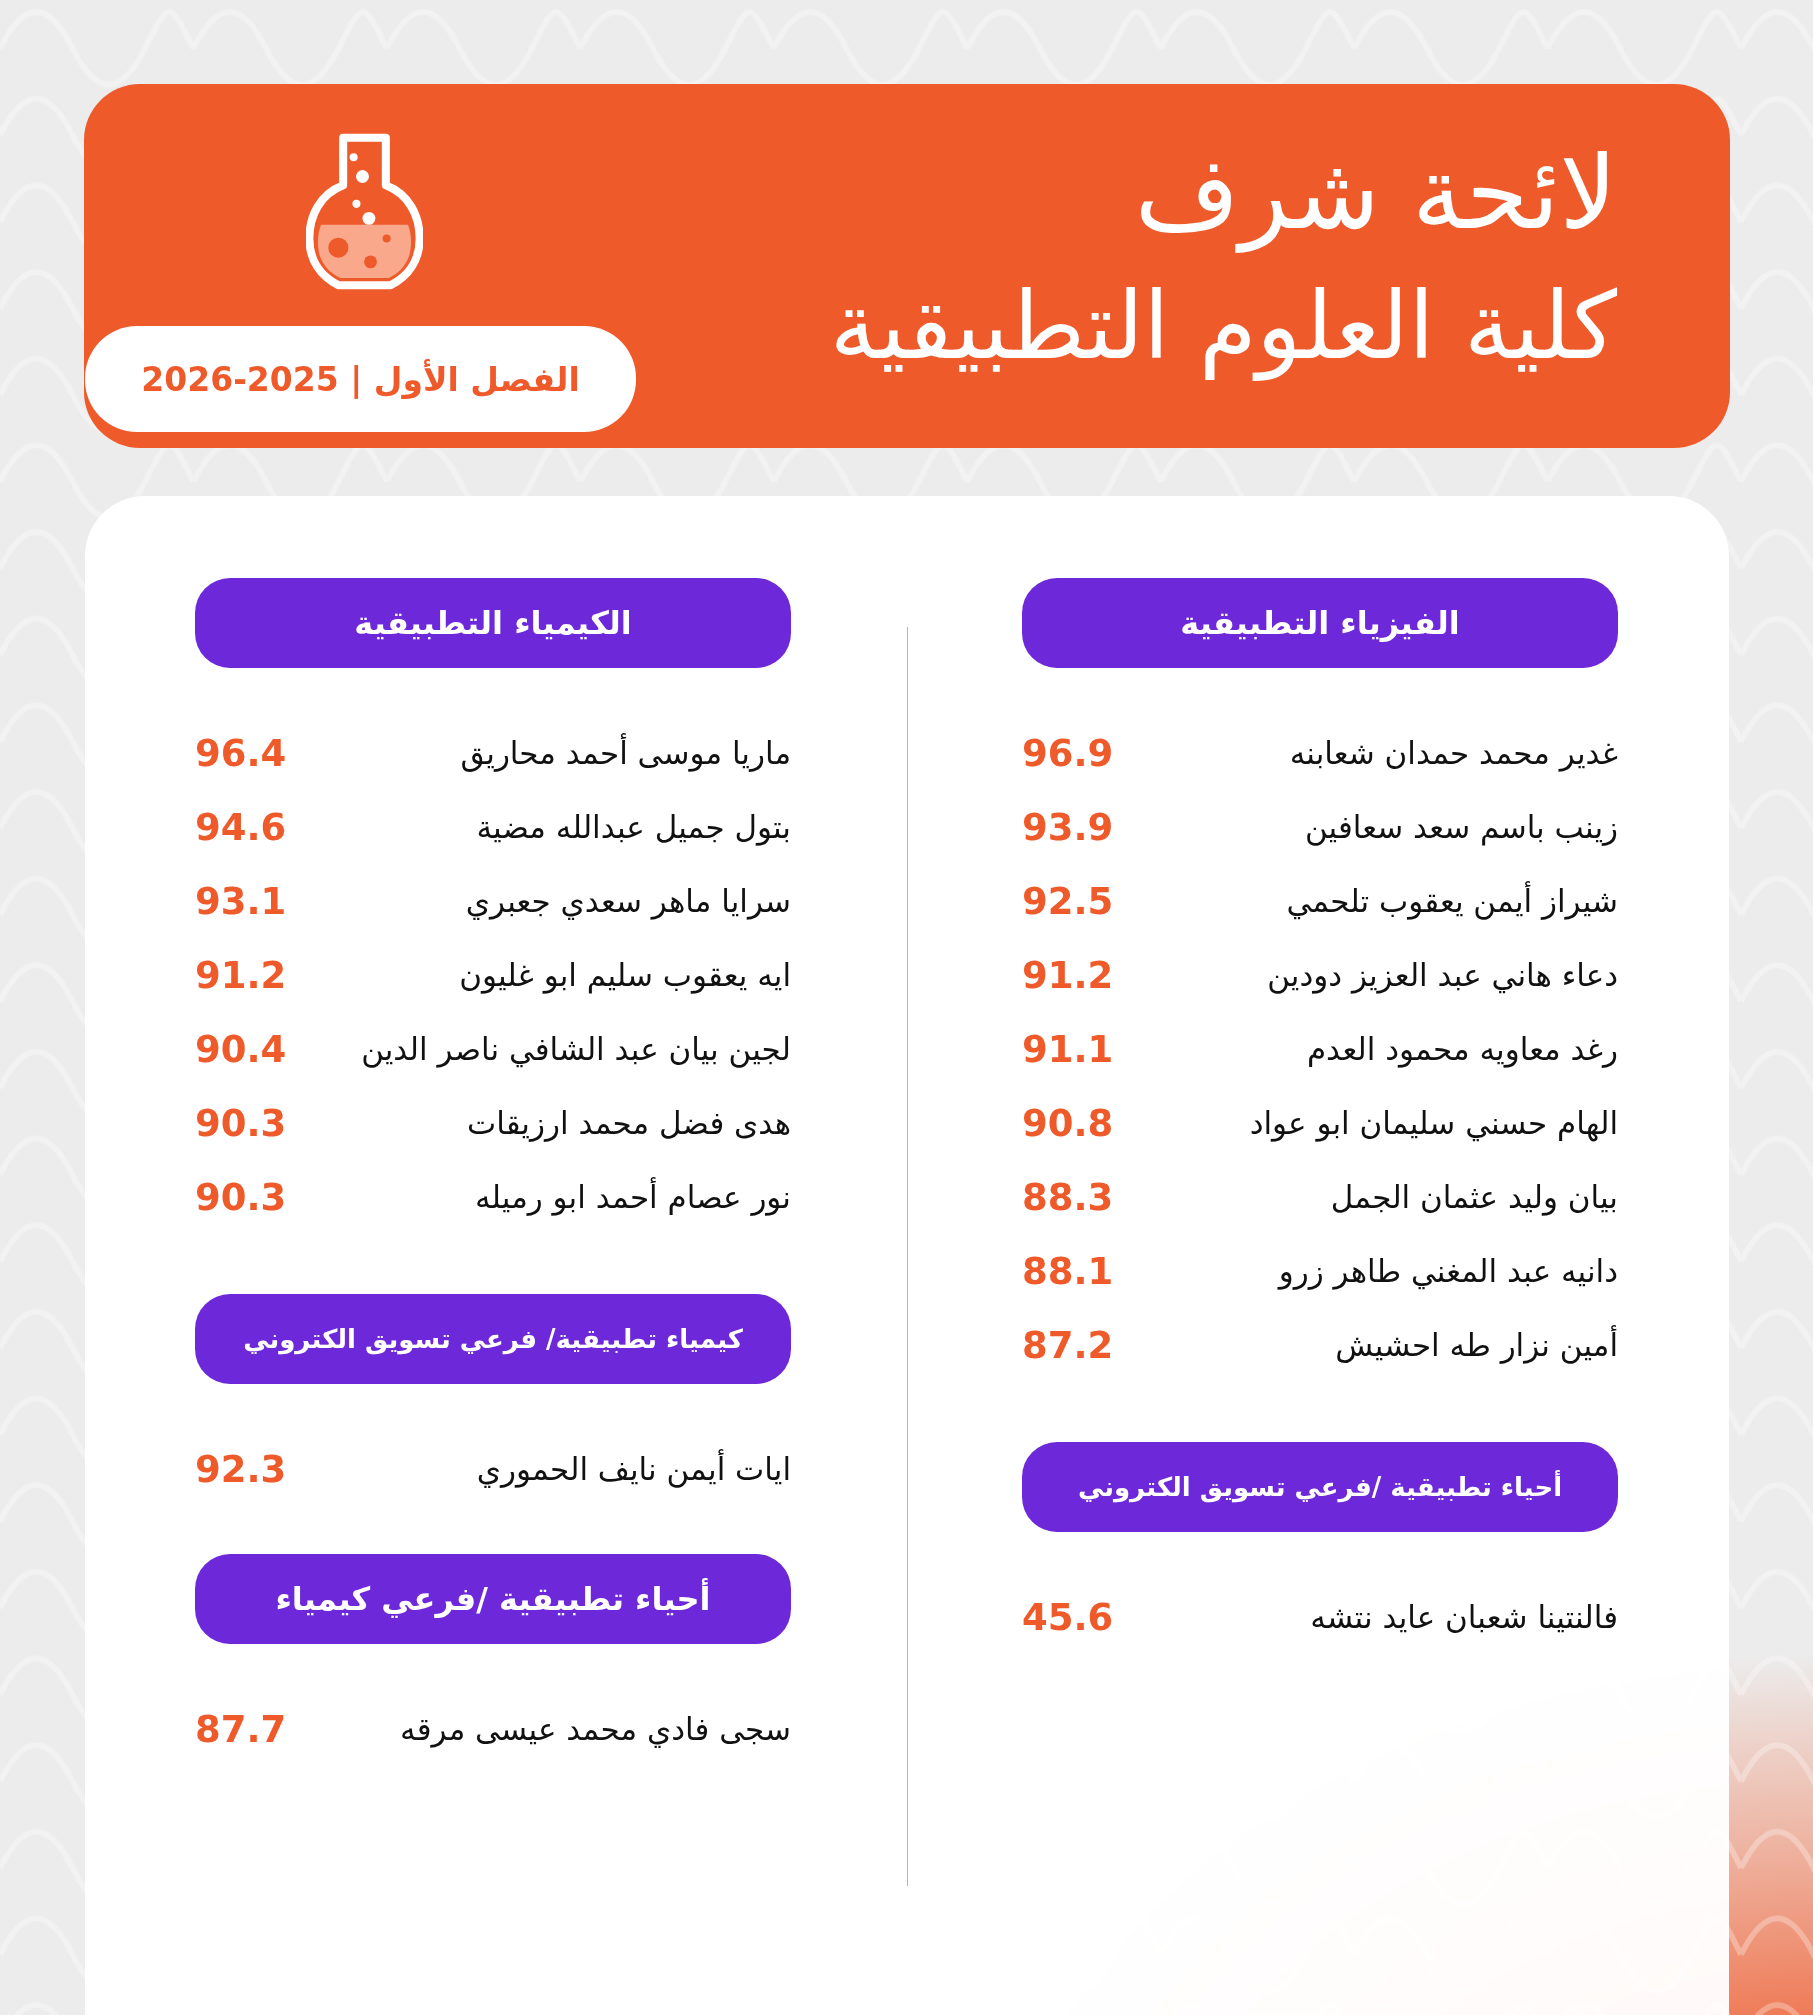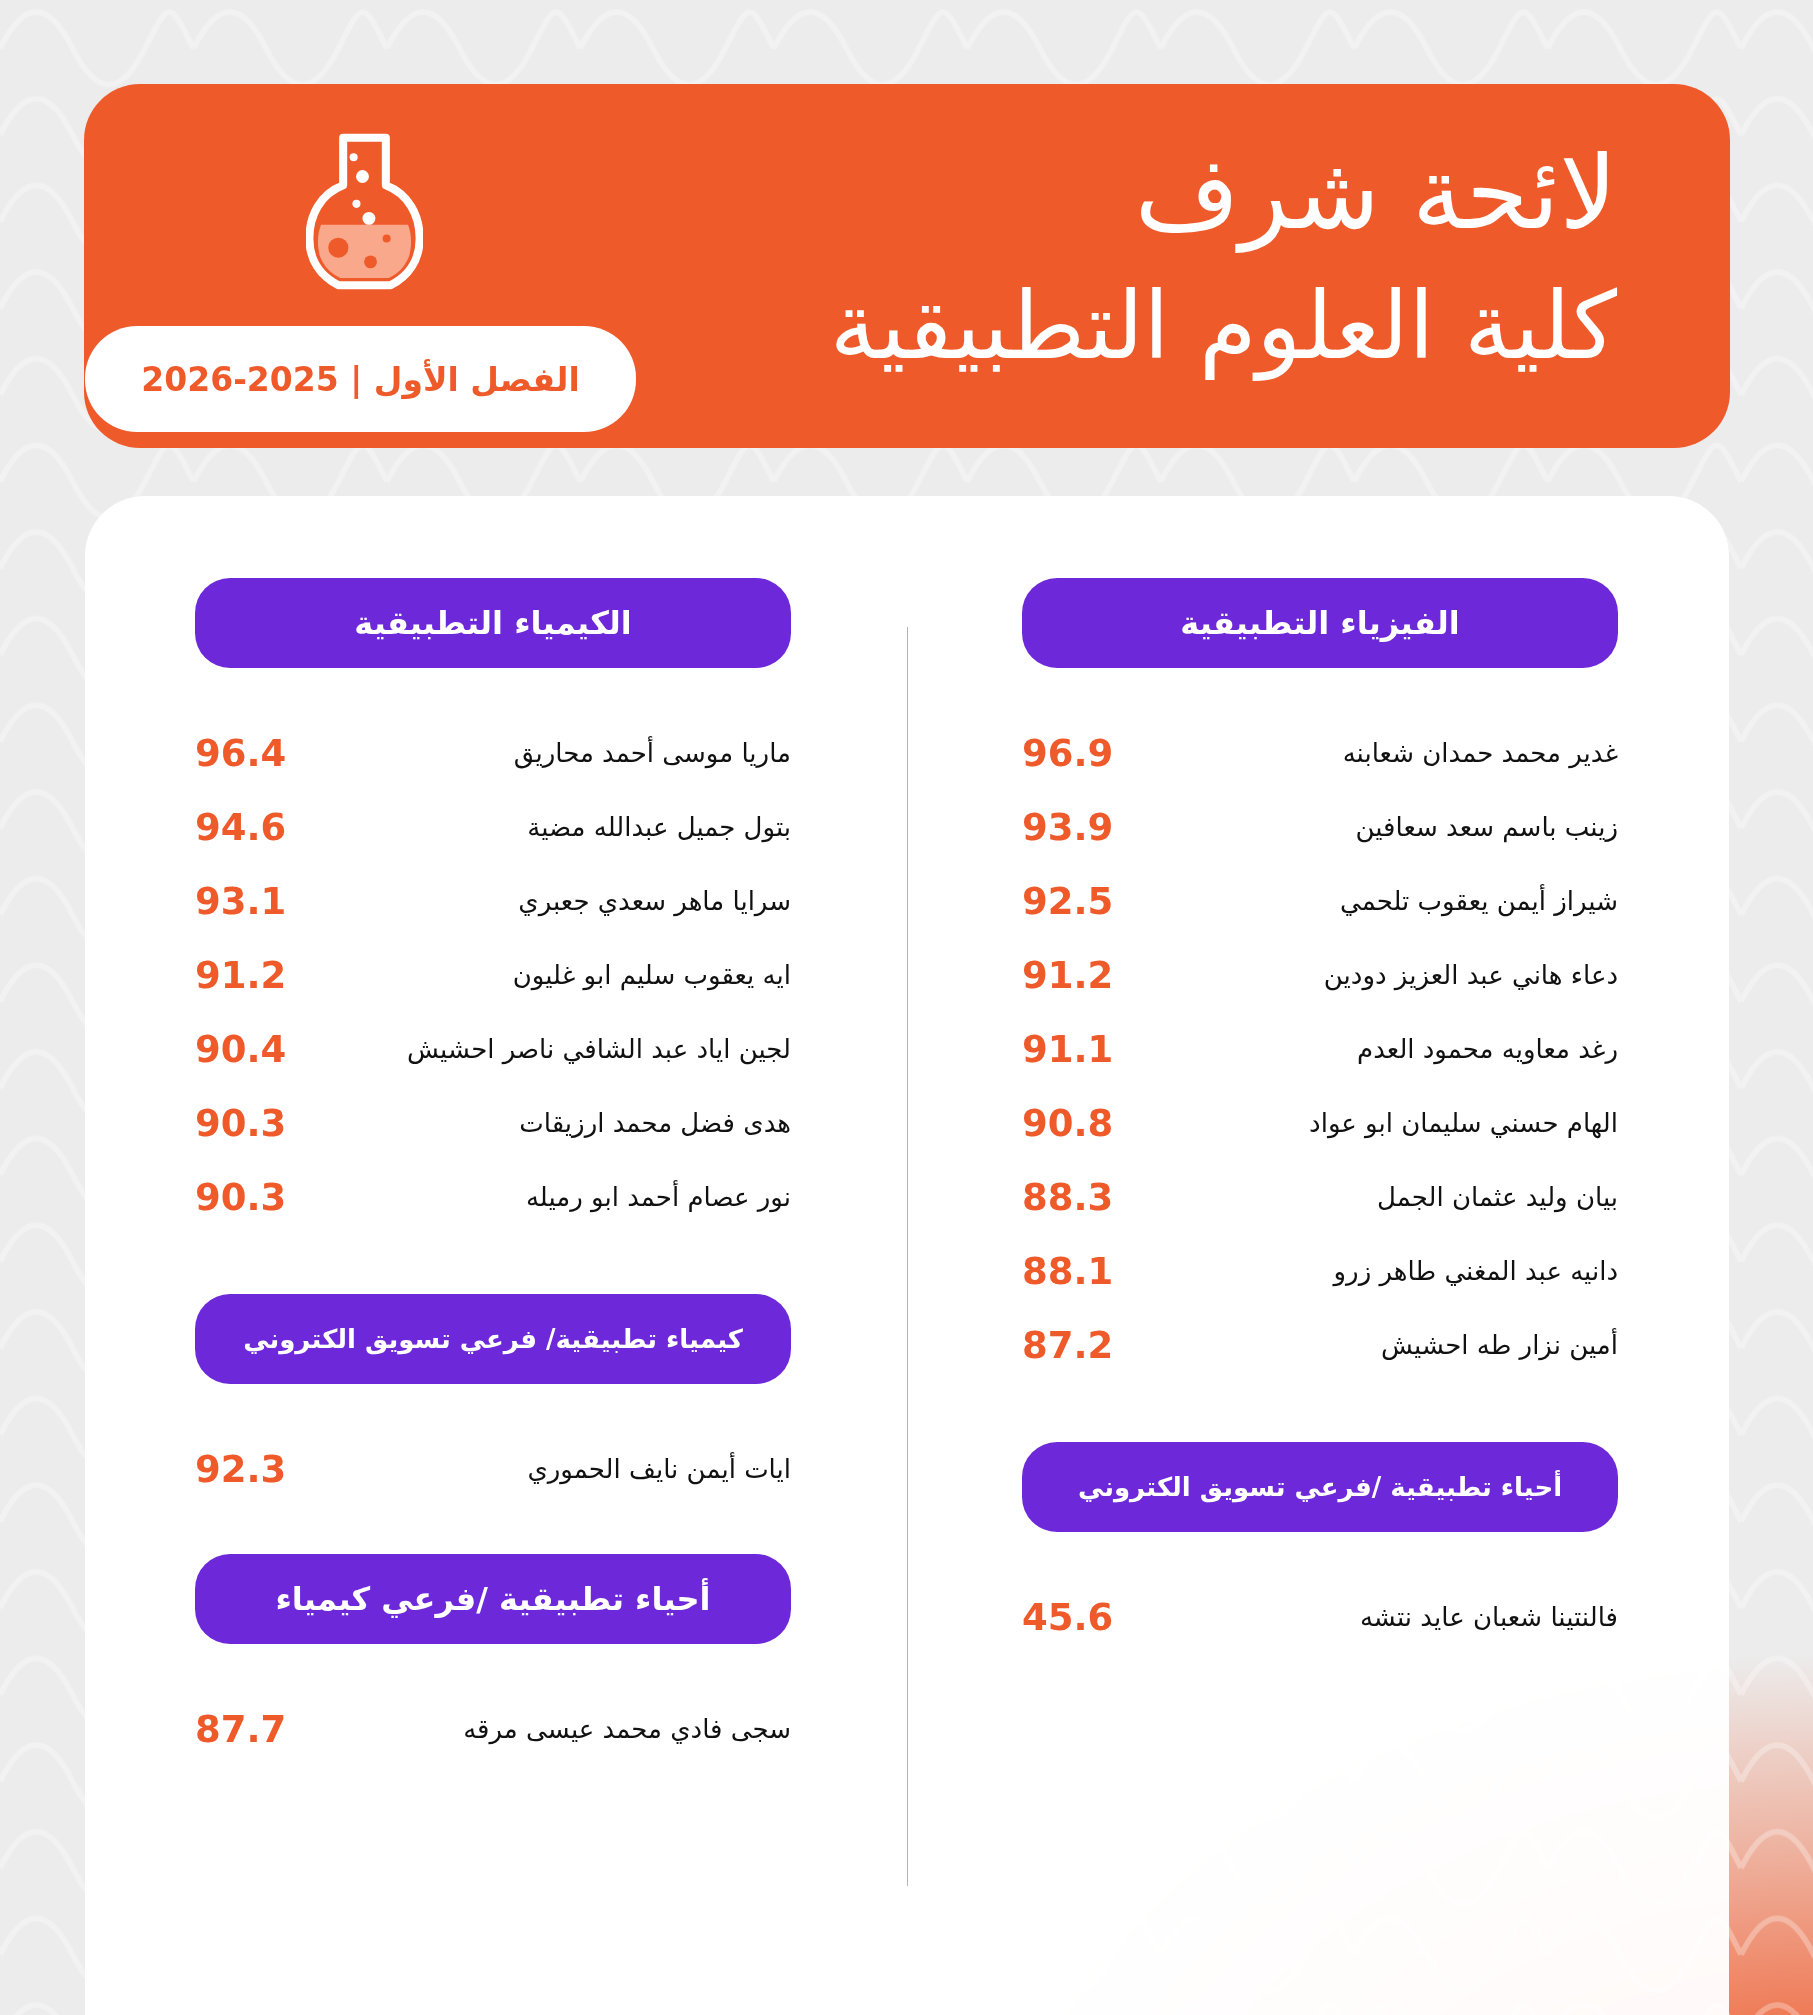--- a/index.html
+++ b/index.html
@@ -42,21 +42,21 @@
     height:90px; border-radius:35px; background:#6d28d9; color:#fff;
     display:flex; align-items:center; justify-content:center;
     font-weight:bold; font-size:32px; white-space:nowrap;
   }
   .sec-head.small { font-size:26px; }
   .rows { padding-top:48px; }
   .row {
     display:flex; justify-content:space-between; align-items:center;
     height:74px; direction:rtl;
   }
-  .name { font-size:26px; color:#111; white-space:nowrap; }
+  .name { font-size:31px; color:#111; white-space:nowrap; }
   .score { font-size:37px; color:#EF5A2B; font-weight:bold; direction:ltr; width:97px; text-align:left; }
   .gap-block { height:60px; }
 </style>
 </head>
 <body>
 
 <div class="bg-glow"></div>
 <svg class="bg-waves" width="1814" height="2267" xmlns="http://www.w3.org/2000/svg" viewBox="0 0 4501 5625">
   <defs>
     <pattern id="waves" x="0" y="0" width="480" height="430" patternUnits="userSpaceOnUse">
@@ -151,21 +151,21 @@
       </div>
       <div class="row">
         <span class="name">سرايا ماهر سعدي جعبري</span>
         <span class="score">93.1</span>
       </div>
       <div class="row">
         <span class="name">ايه يعقوب سليم ابو غليون</span>
         <span class="score">91.2</span>
       </div>
       <div class="row">
-        <span class="name">لجين اياد عبد الشافي ناصر احشيش</span>
+        <span class="name">لجين بيان عبد الشافي ناصر الدين</span>
         <span class="score">90.4</span>
       </div>
       <div class="row">
         <span class="name">هدى فضل محمد ارزيقات</span>
         <span class="score">90.3</span>
       </div>
       <div class="row">
         <span class="name">نور عصام أحمد ابو رميله</span>
         <span class="score">90.3</span>
       </div>

